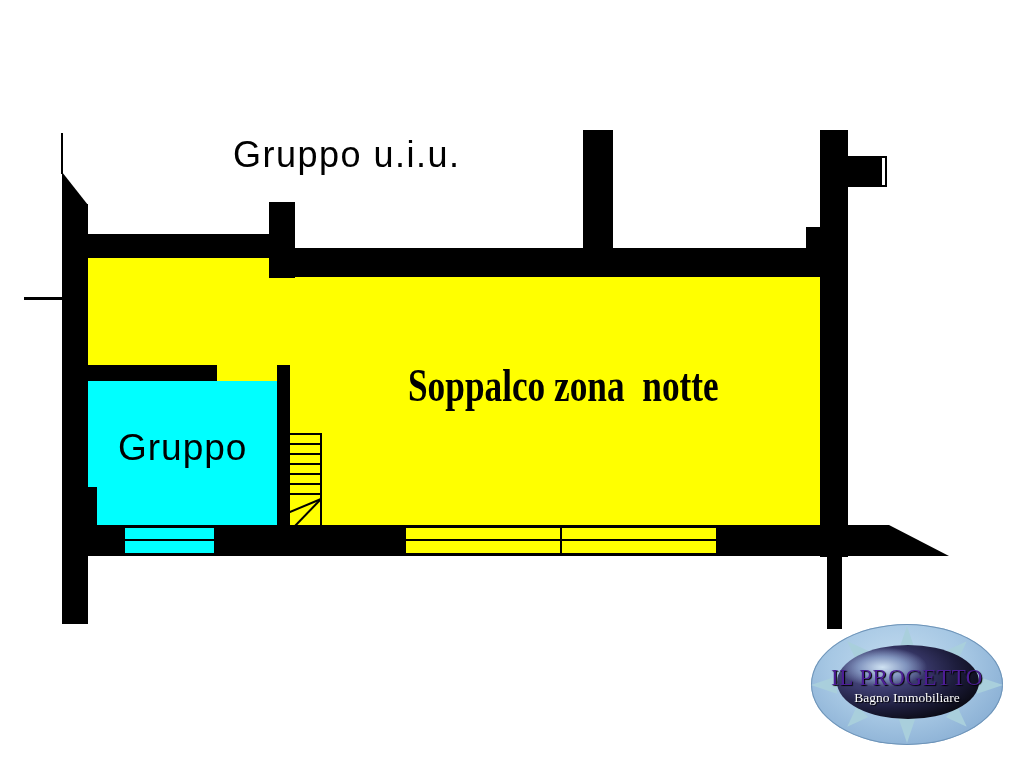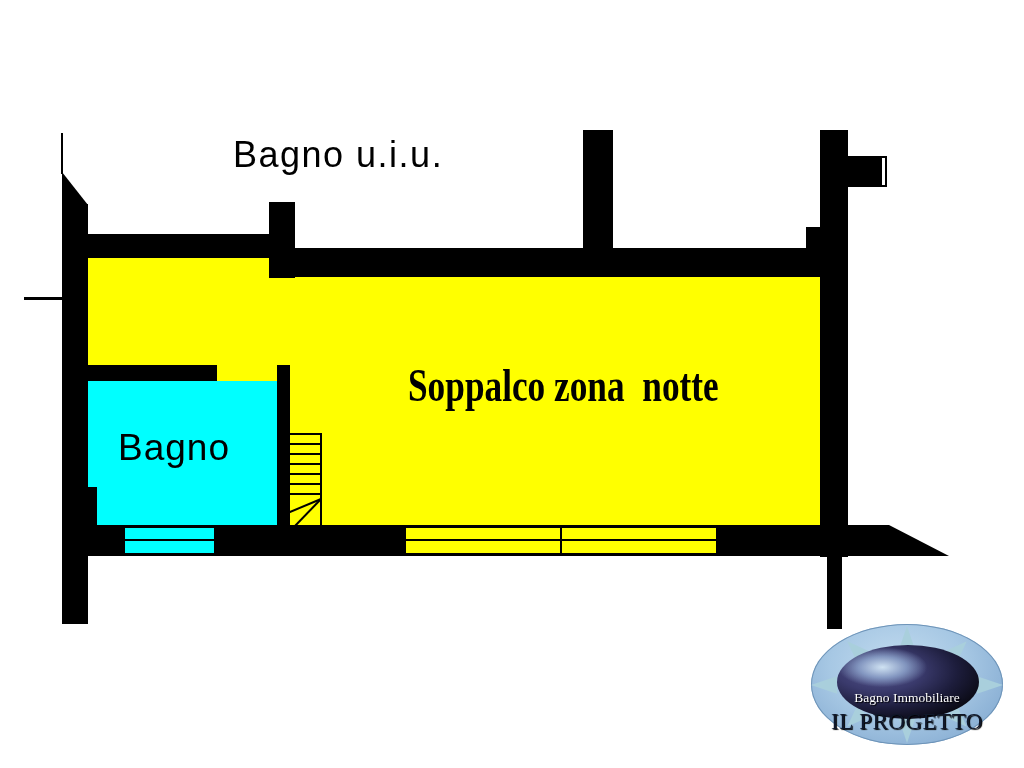--- a/index.html
+++ b/index.html
@@ -33,23 +33,23 @@
     box-shadow:inset 0 0 0 1px #6e94b8;
   }
   .logo-tri{position:absolute;background:#a9cfdc;clip-path:polygon(50% 0,90% 100%,10% 100%);}
   .logo-inner{
     position:absolute;left:26px;top:21px;width:142px;height:74px;border-radius:50%;
     background:
       radial-gradient(ellipse 42% 36% at 32% 30%, rgba(214,234,248,.95) 0%, rgba(150,176,214,.75) 40%, rgba(90,90,150,0) 75%),
       radial-gradient(ellipse at 30% 35%, #56568e 0%, #3a3a6c 30%, #1d1d3c 55%, #050509 85%, #000 100%);
   }
   .logo-title{
-    position:absolute;left:0;width:100%;top:42px;text-align:center;color:#0f172a;
+    position:absolute;left:0;width:100%;top:42px;text-align:center;color:#4c1d95;
     font-family:"Liberation Serif",serif;font-size:23px;line-height:1;
-    text-shadow:1px 1px 1px #000;z-index:2;letter-spacing:.5px;margin-top:44px;
+    text-shadow:1px 1px 1px #000;z-index:2;letter-spacing:.5px;
   }
   .logo-sub{
     position:absolute;left:0;width:100%;top:67px;text-align:center;color:#fff;
     font-family:"Liberation Serif",serif;font-size:13.5px;line-height:1;
     text-shadow:1px 1px 1px #000;z-index:2;
   }
   svg.arrows{position:absolute;left:276px;top:496px;z-index:2;}
 </style>
 </head>
 <body>
@@ -99,23 +99,23 @@
   <div class="wall" style="left:827px;top:556px;width:15px;height:73px;"></div>
 
   <div class="window" style="left:122px;top:525px;width:95px;height:31px;background:#00FFFF;">
     <div class="win-hline"></div>
   </div>
   <div class="window" style="left:403px;top:525px;width:316px;height:31px;background:#FFFF00;">
     <div class="win-hline"></div>
     <div class="win-vline"></div>
   </div>
 
-  <div class="label label-altra">Bagno u.i.u.</div>
+  <div class="label label-altra">Gruppo u.i.u.</div>
   <div class="label label-soppalco">Soppalco zona  notte</div>
-  <div class="label label-bagno">Bagno</div>
+  <div class="label label-bagno">Gruppo</div>
 
   <div class="logo">
     <div class="logo-outer"></div>
     <div class="logo-tri" style="left:85px;top:2px;width:22px;height:26px;"></div>
     <div class="logo-tri" style="left:85px;top:93px;width:22px;height:26px;transform:rotate(180deg);"></div>
     <div class="logo-tri" style="left:2px;top:48px;width:22px;height:26px;transform:rotate(-90deg);"></div>
     <div class="logo-tri" style="left:168px;top:48px;width:22px;height:26px;transform:rotate(90deg);"></div>
     <div class="logo-tri" style="left:138px;top:14px;width:20px;height:22px;transform:rotate(45deg);"></div>
     <div class="logo-tri" style="left:34px;top:14px;width:20px;height:22px;transform:rotate(-45deg);"></div>
     <div class="logo-tri" style="left:138px;top:84px;width:20px;height:22px;transform:rotate(135deg);"></div>

